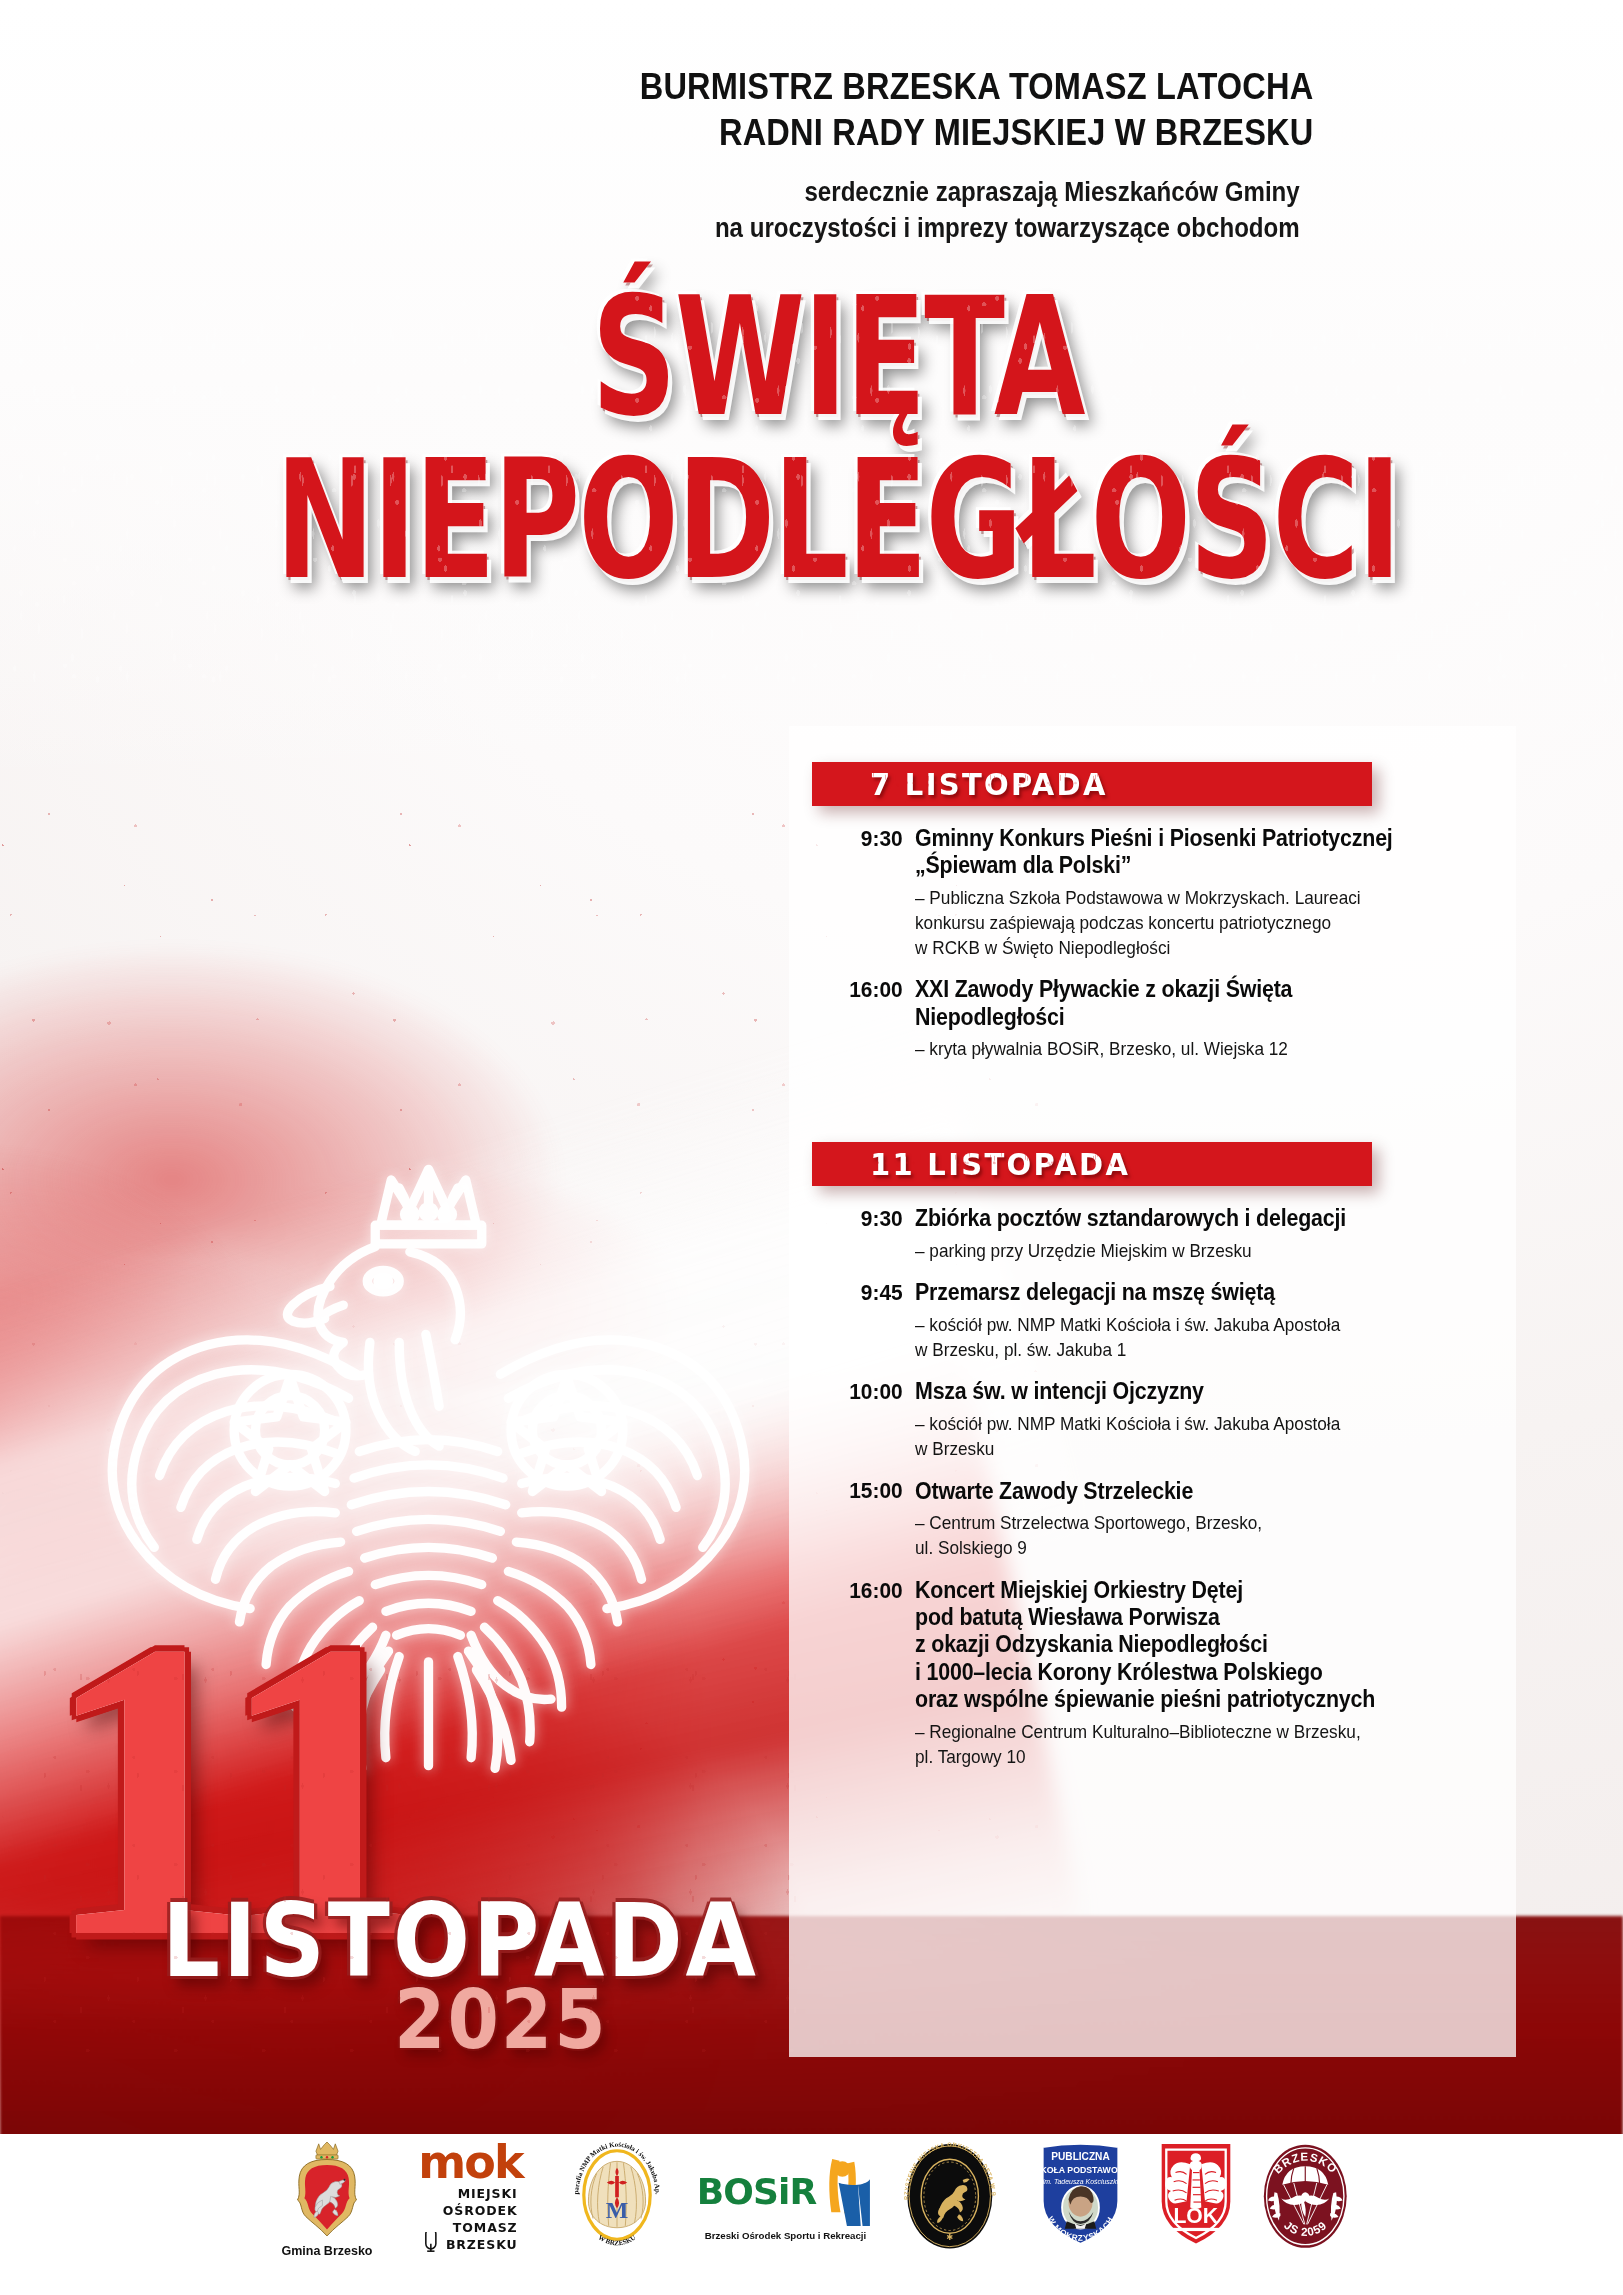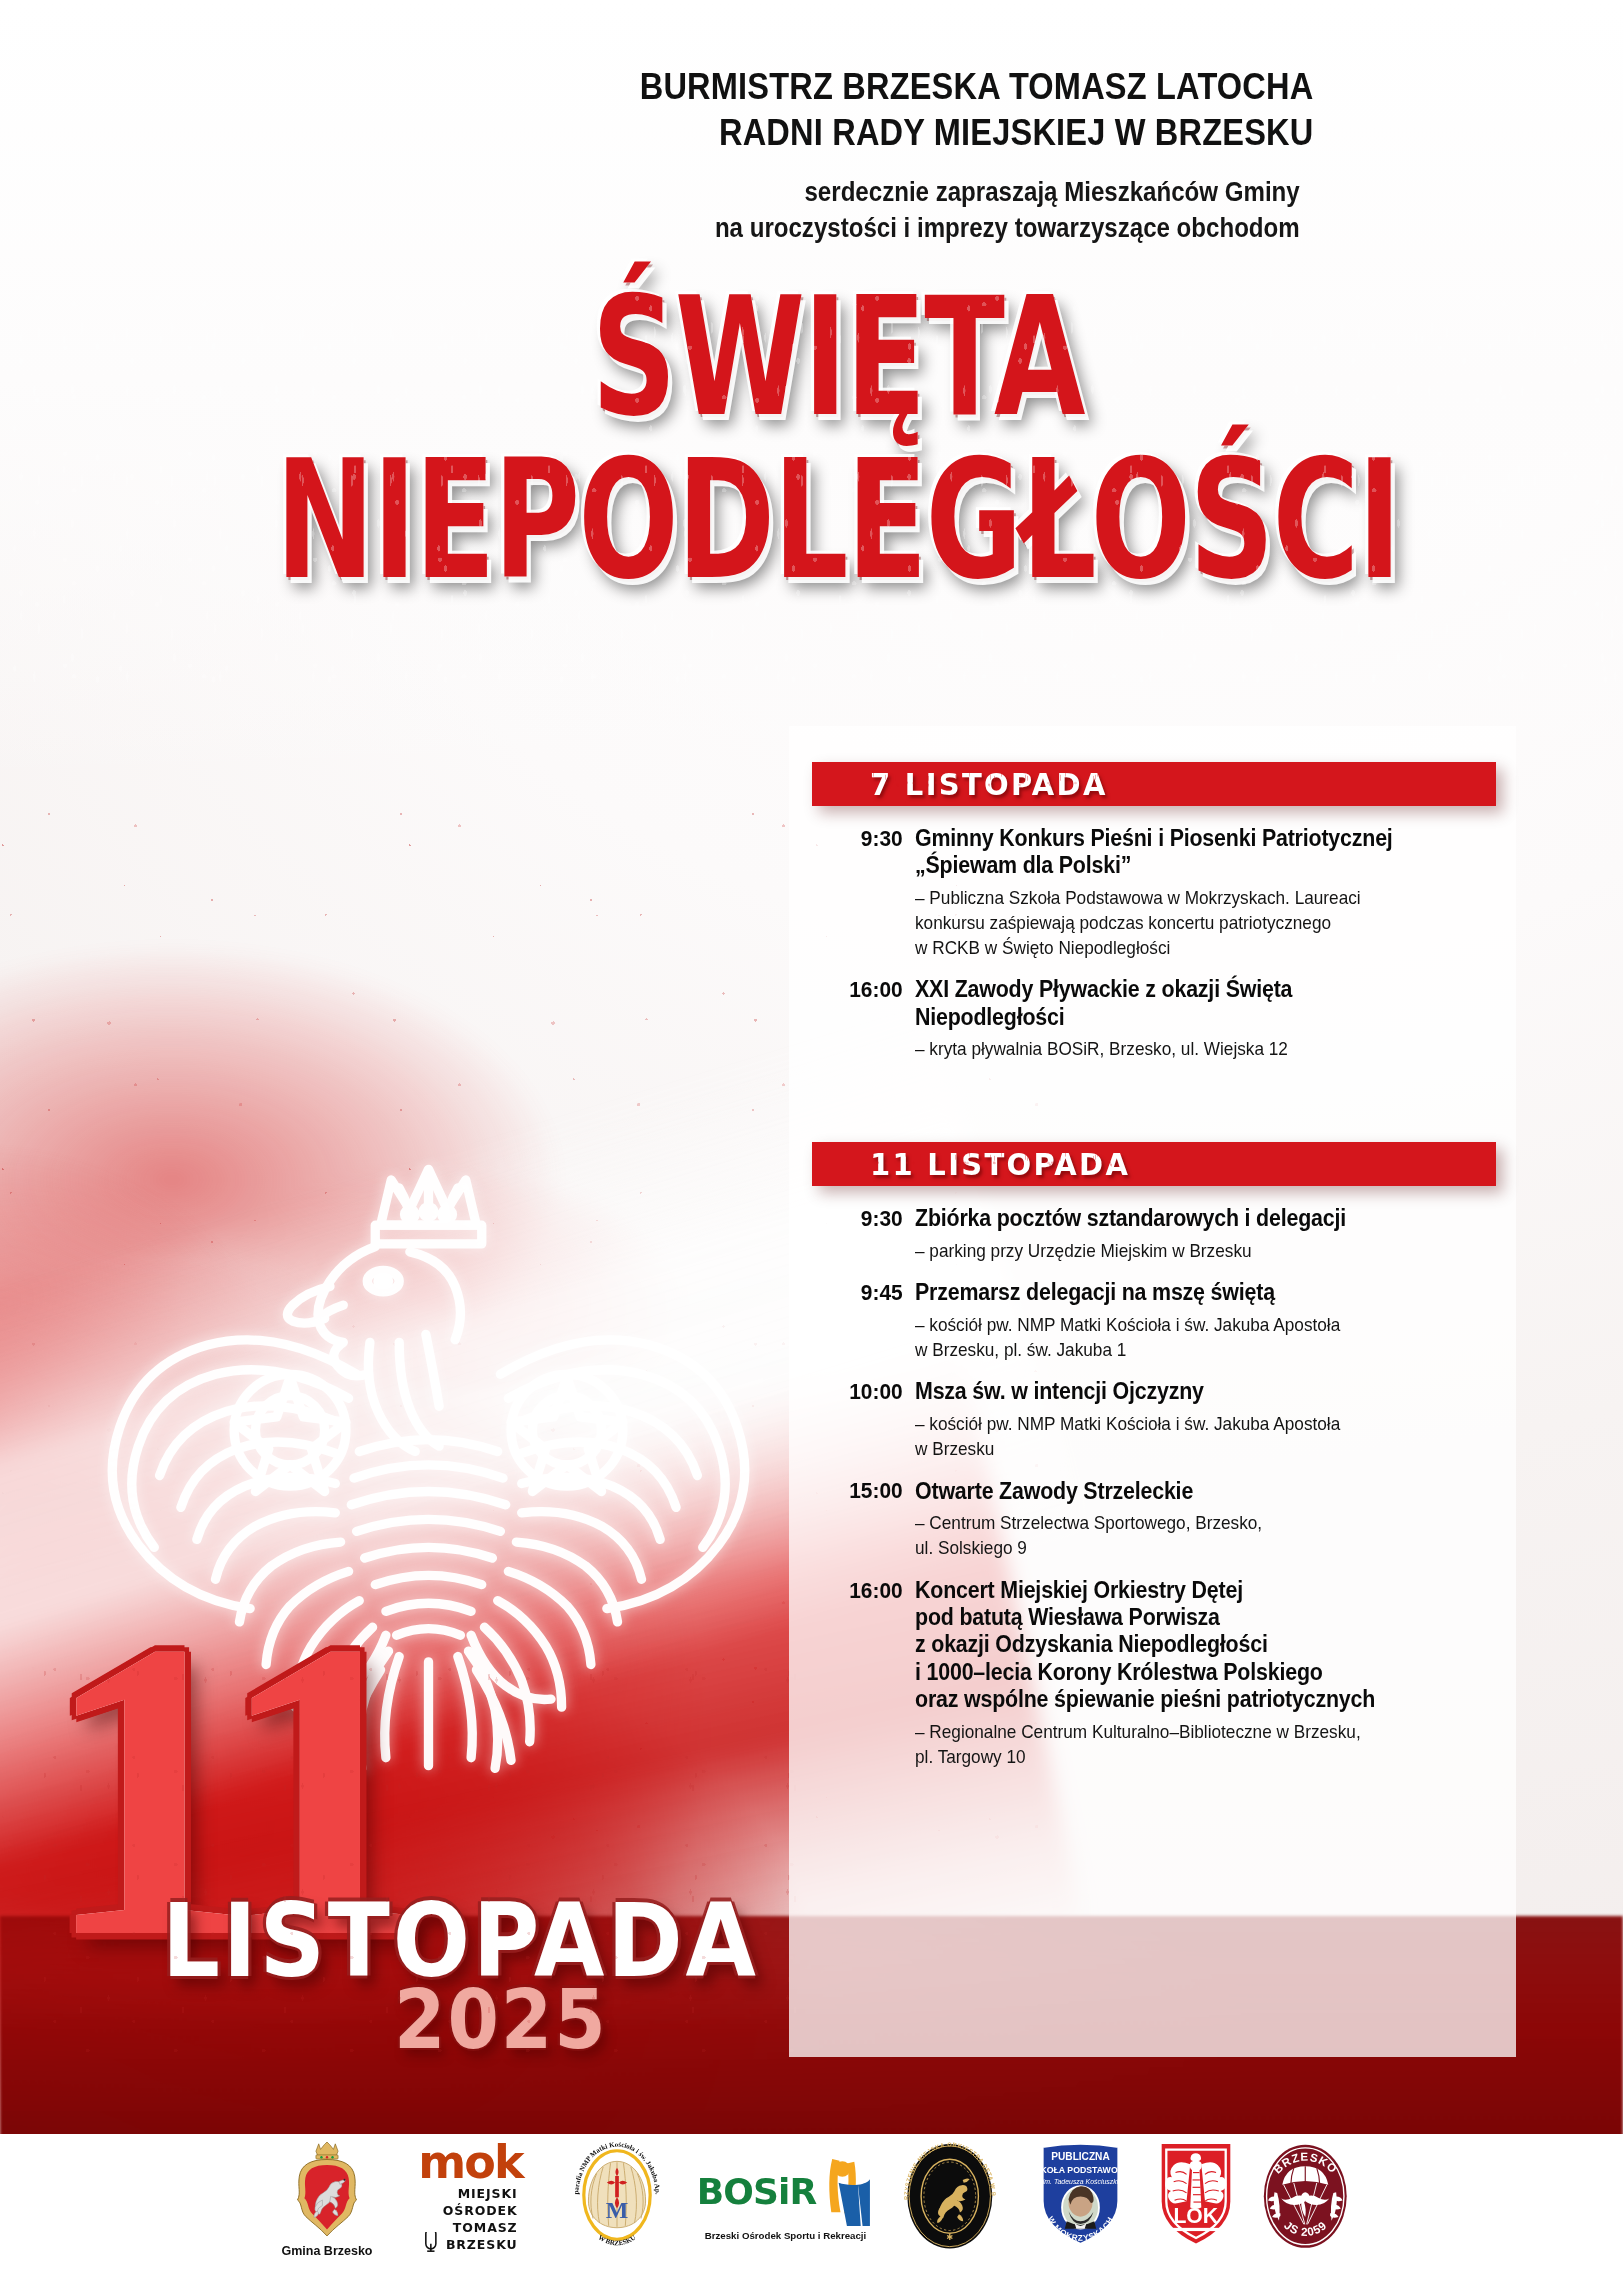--- a/index.html
+++ b/index.html
@@ -237,21 +237,21 @@
   
   .panel{
     position:absolute;left:789px;top:726px;width:727px;height:1331px;z-index:22;
     background:rgba(255,255,255,.76);
   }
   .panel-inner{
     position:absolute;left:0;top:0;width:100%;height:100%;
   }
 
   .daybar{
-    position:absolute;left:23px;width:684px;height:44px;
+    position:absolute;left:23px;width:560px;height:44px;
     background:#d4161c;
     box-shadow:6.5px 7.4px 14px rgba(80,0,0,.30), 0 0 0 0 rgba(0,0,0,0);
     display:flex;align-items:center;
   }
   .daybar-text{
     font-family:"DejaVu Sans", sans-serif;
     font-weight:bold;
     font-size:29px;
     letter-spacing:2.3px;
     color:#ffffff;

